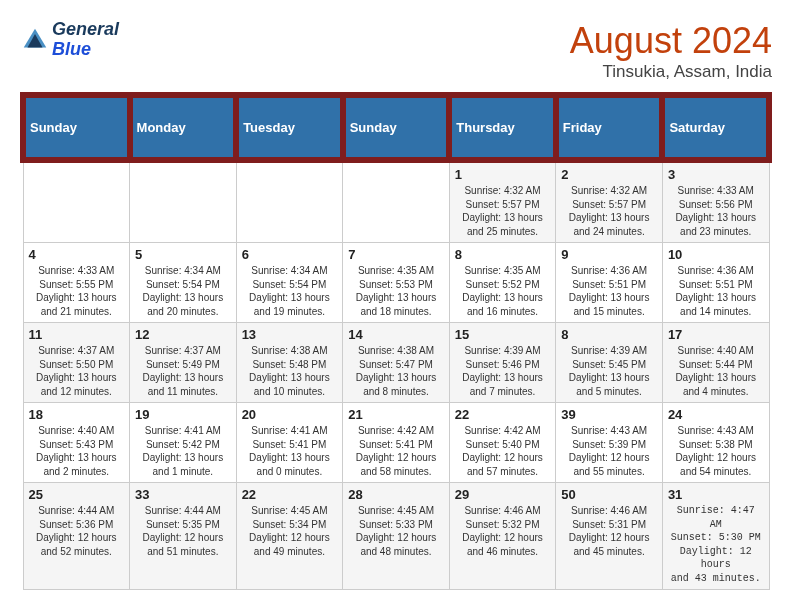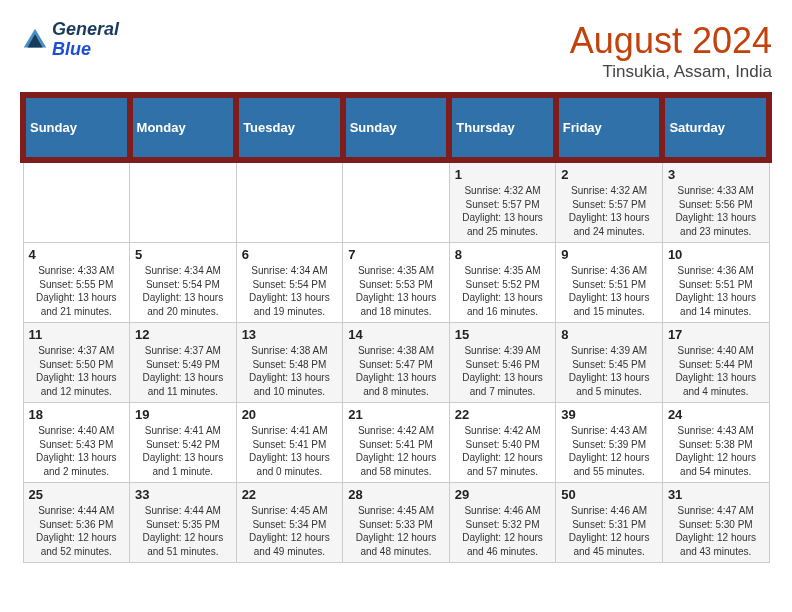--- a/index.html
+++ b/index.html
@@ -343,20 +343,20 @@
         </td>
         <td>
           <span class="day-num">50</span>
           <div class="day-info" style="white-space: pre-line;">Sunrise: 4:46 AM
 Sunset: 5:31 PM
 Daylight: 12 hours
 and 45 minutes.</div>
         </td>
         <td>
           <span class="day-num">31</span>
-          <div class="day-info" style="white-space: pre-line;">Sunrise: 4:47 AM
+          <div class="day-info" style="white-space: pre-line; font-family: Liberation Mono, monospace;">Sunrise: 4:47 AM
 Sunset: 5:30 PM
 Daylight: 12 hours
 and 43 minutes.</div>
         </td>
       </tr>
     </tbody>
 </table>
 
 </body></html>

